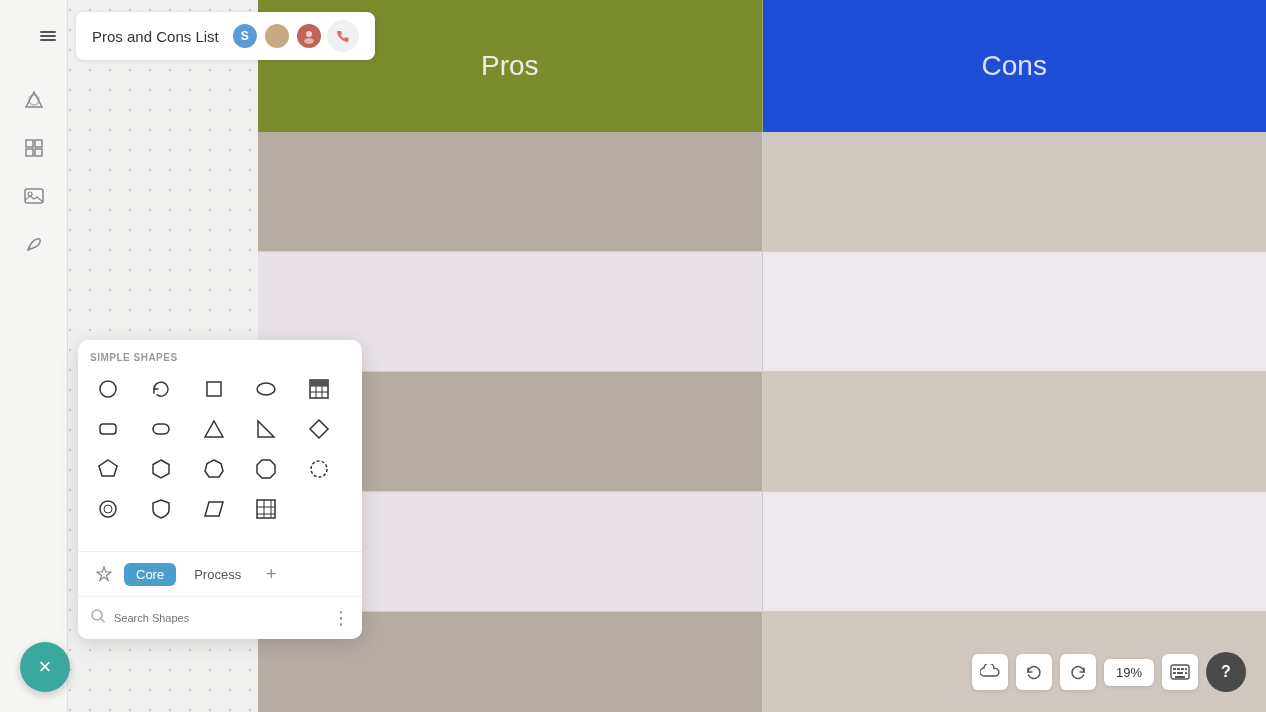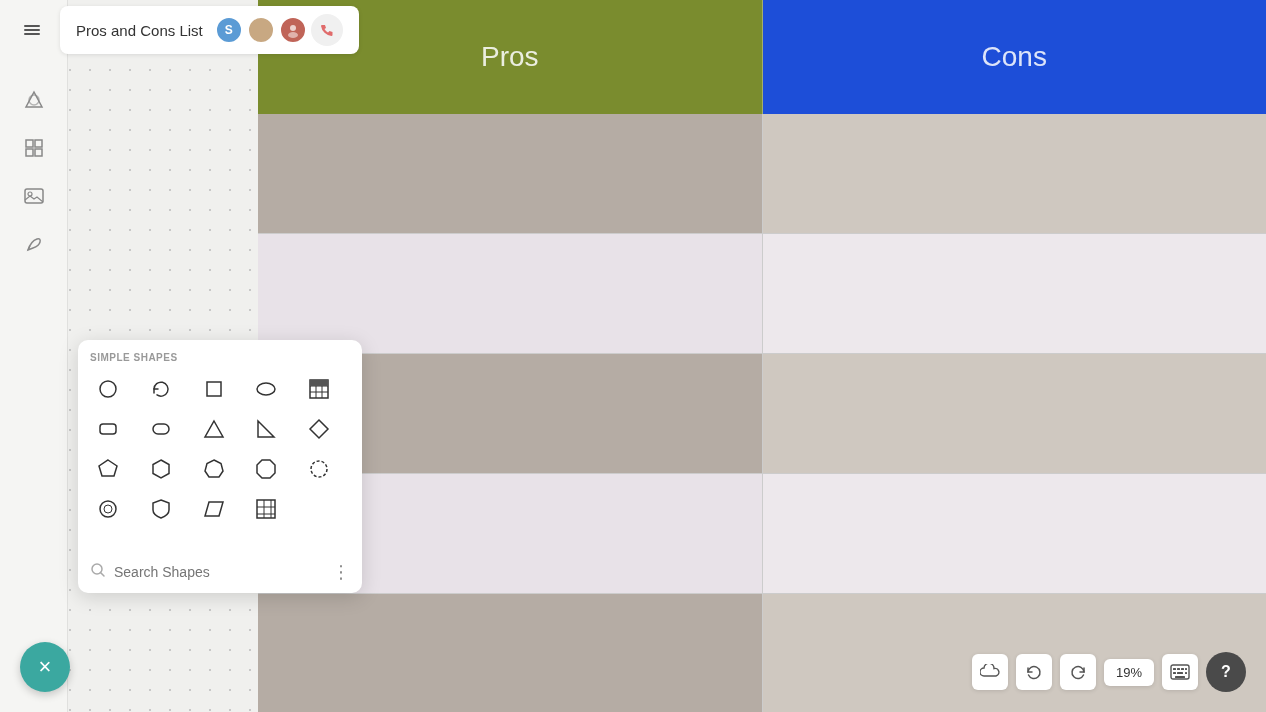--- a/index.html
+++ b/index.html
@@ -51,22 +51,22 @@
     }
 
     
     .header {
       position: absolute;
       top: 0;
       left: 0;
       right: 16px;
       height: 60px;
       display: flex;
-      align-items: center;
-      padding: 0 12px;
+      align-items: flex-end;
+      padding: 0 28px;
       z-index: 20;
       background: transparent;
     }
 
     .header-left {
       display: flex;
       align-items: center;
       gap: 8px;
     }
 
@@ -142,21 +142,21 @@
     .pros-cons-table {
       position: absolute;
       top: 0;
       left: 190px;
       right: 0;
       bottom: 0;
     }
 
     .table-header {
       display: flex;
-      height: 114px;
+      height: 132px;
     }
 
     .header-pros {
       flex: 1;
       background: #7a8c2e;
       display: flex;
       align-items: center;
       justify-content: center;
       border-right: 1px solid rgba(255,255,255,0.3);
     }
@@ -307,21 +307,21 @@
 
     .search-icon-wrap {
       color: #aaa;
       font-size: 16px;
     }
 
     .search-input {
       flex: 1;
       border: none;
       outline: none;
-      font-size: 14px;
+      font-size: 11px;
       color: #701a75;
       background: transparent;
     }
 
     .search-more {
       color: #888;
       cursor: pointer;
       font-size: 18px;
     }
 
@@ -614,20 +614,30 @@
         <svg viewBox="0 0 22 22" fill="none">
           <rect x="2" y="2" width="18" height="18" stroke="#333" stroke-width="1.5"></rect>
           <line x1="2" y1="9" x2="20" y2="9" stroke="#333" stroke-width="1"></line>
           <line x1="2" y1="16" x2="20" y2="16" stroke="#333" stroke-width="1"></line>
           <line x1="9" y1="2" x2="9" y2="20" stroke="#333" stroke-width="1"></line>
           <line x1="16" y1="2" x2="16" y2="20" stroke="#333" stroke-width="1"></line>
         </svg>
       </div>
     </div>
   </div>
+  <div class="panel-tabs">
+    <div class="panel-tab-icon">
+      <svg width="18" height="18" viewBox="0 0 18 18" fill="none">
+        <polygon points="9,2 10.8,7 16,7 11.5,10.5 13.2,15.5 9,12 4.8,15.5 6.5,10.5 2,7 7.2,7" stroke="#888" stroke-width="1.2" fill="none"></polygon>
+      </svg>
+    </div>
+    <div class="panel-tab active">Core</div>
+    <div class="panel-tab inactive">Process</div>
+    <div class="panel-tab-add">+</div>
+  </div>
   <div class="search-bar">
     <div class="search-icon-wrap">
       <svg width="16" height="16" viewBox="0 0 16 16" fill="none">
         <circle cx="7" cy="7" r="5" stroke="#aaa" stroke-width="1.5"></circle>
         <line x1="10.5" y1="10.5" x2="14" y2="14" stroke="#aaa" stroke-width="1.5" stroke-linecap="round"></line>
       </svg>
     </div>
     <input class="search-input" type="text" placeholder="Search Shapes" style="">
     <div class="search-more">⋮</div>
   </div>

